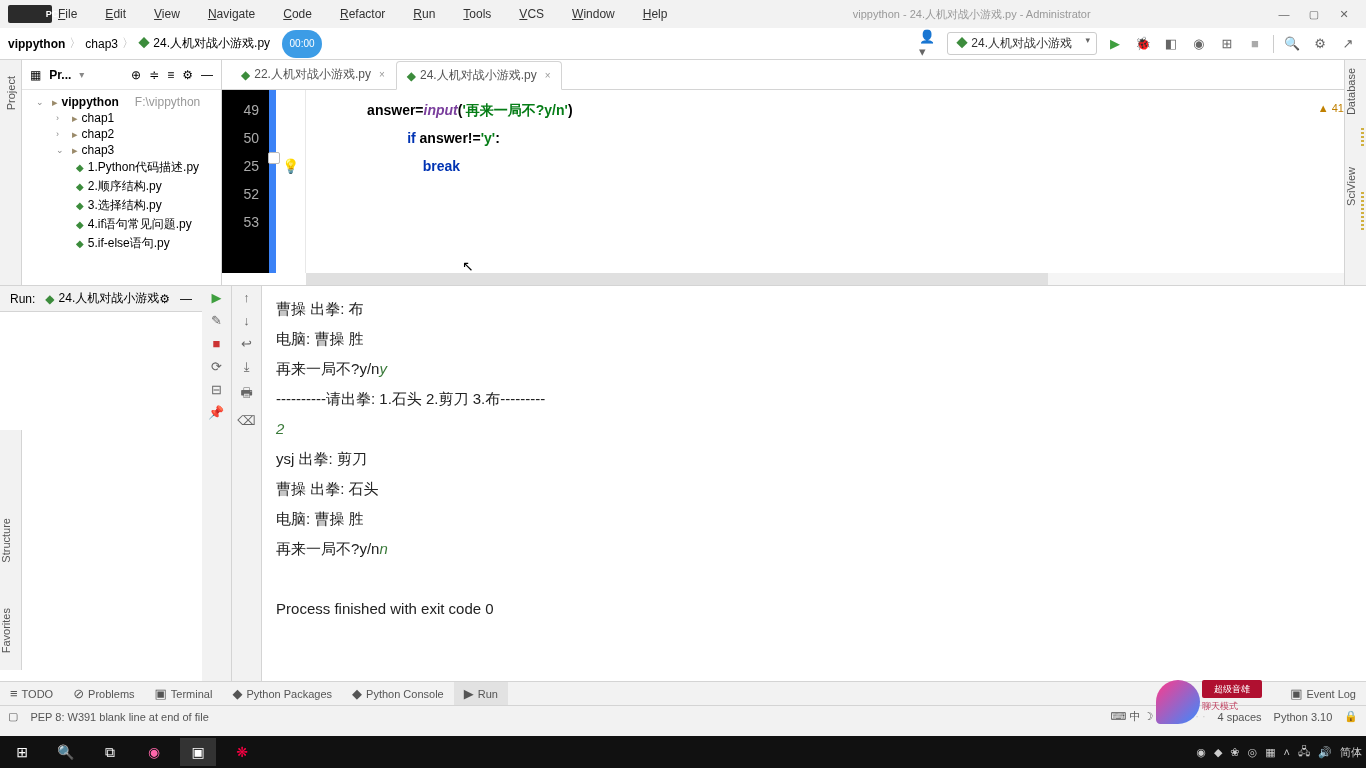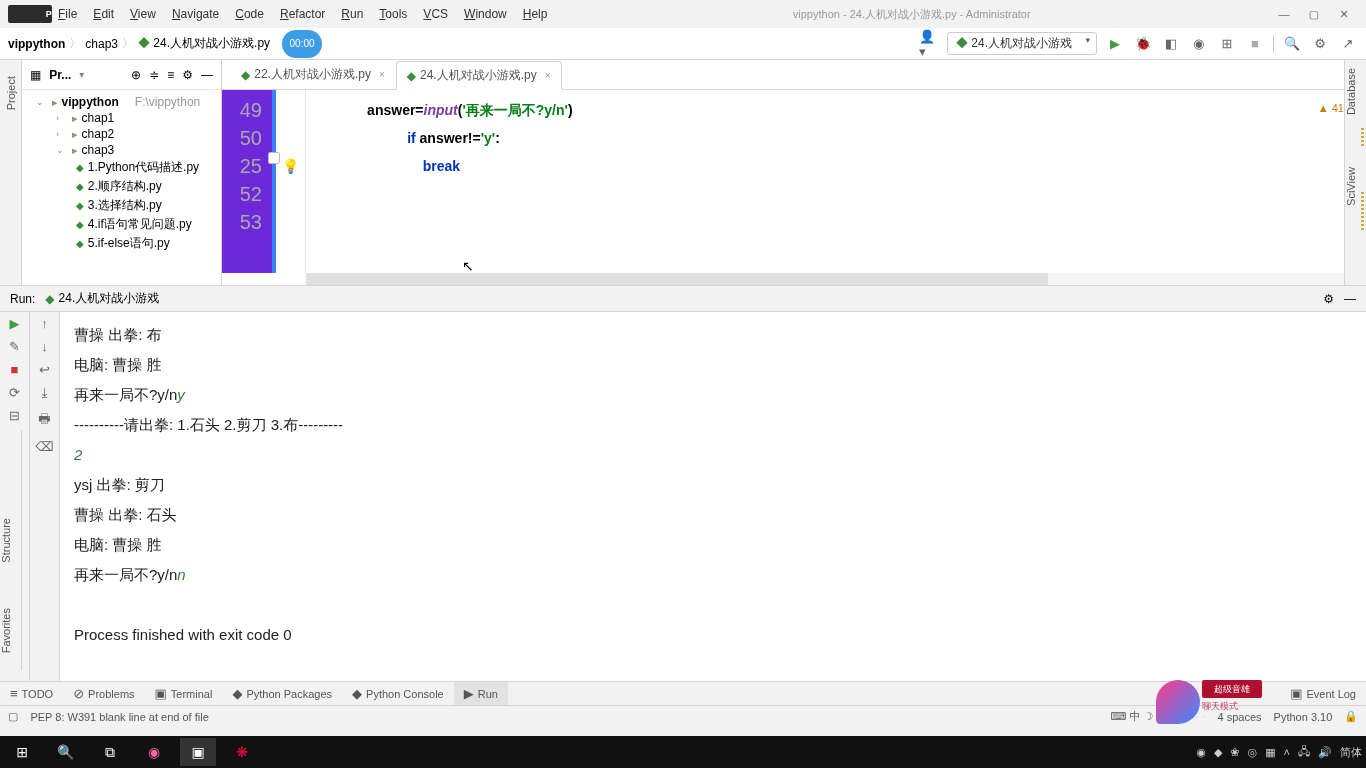--- a/index.html
+++ b/index.html
@@ -1,19 +1,19 @@
 <!DOCTYPE html>
 <html><head>
 <meta charset="utf-8">
 <style>
 * { margin:0; padding:0; box-sizing:border-box; font-family:"Segoe UI",Arial,sans-serif; }
 body { width:1366px; height:768px; background:#f2f2f2; overflow:hidden; position:relative; }
 .titlebar { height:28px; background:#f2f2f2; display:flex; align-items:center; padding:0 8px; font-size:12px; }
 .app-icon { width:18px; height:18px; background:#2b2b2b; color:#fff; font-size:9px; font-weight:bold; display:flex; align-items:center; justify-content:center; border-radius:2px;padding-left:44px; }
-.menubar { display:flex; gap:4px; }
+.menubar { display:flex; gap:16px; }
 .menubar span { padding:2px 6px; color:#333; cursor:pointer; }
 .menubar span u { text-decoration:underline; }
 .window-title { flex:1; text-align:center; color:#999; font-size:11px; }
 .win-controls { display:flex; gap:2px; }
 .win-btn { width:28px; height:22px; display:flex; align-items:center; justify-content:center; color:#666; font-size:11px; }
 .navbar { height:32px; background:#fff; border-bottom:1px solid #d4d4d4; display:flex; align-items:center; padding:0 8px; }
 .breadcrumb { display:flex; align-items:center; gap:2px; font-size:12px; }
 .breadcrumb .sep { color:#aaa; margin:0 2px; }
 .timer { width:40px; height:28px; background:#3c9ce6; color:#fff; border-radius:14px; display:flex; align-items:center; justify-content:center; font-size:10px; margin-left:12px; }
 .nav-right { margin-left:auto; display:flex; align-items:center; gap:8px; font-size:12px; }
@@ -37,39 +37,39 @@
 .tree-item.l1 { padding-left:14px; }
 .tree-item.l2 { padding-left:34px; }
 .tree-item.l3 { padding-left:54px; }
 .tree-path { color:#999; margin-left:12px; }
 .editor-area { flex:1; background:#fff; display:flex; flex-direction:column; }
 .tabs { height:30px; border-bottom:1px solid #d4d4d4; display:flex; align-items:flex-end; padding-left:8px; }
 .tab { padding:5px 10px; font-size:12px; color:#555; border:1px solid transparent; display:flex; align-items:center; gap:4px; border-radius:4px 4px 0 0; }
 .tab.active { background:#fff; border:1px solid #d4d4d4; border-bottom:1px solid #fff; margin-bottom:-1px; }
 .tab .close { color:#999; font-size:10px; margin-left:4px; }
 .editor-body { flex:1; display:flex; position:relative; }
-.gutter { width:54px; background:#6d28d9; text-align:right; padding:6px 10px 0 0; font-family:Consolas,monospace; font-size:20px; color:#aaa; line-height:28px; border-right:4px solid #3b82f6; }
+.gutter { width:54px; background:#000000; text-align:right; padding:6px 10px 0 0; font-family:Consolas,monospace; font-size:14px; color:#aaa; line-height:28px; border-right:7px solid #3b82f6; }
 .gutter2 { width:30px; border-right:1px solid #e8e8e8; position:relative; }
 .bulb { position:absolute; top:68px; left:6px; color:#d9a000; font-size:14px; }
 .fold-mark { position:absolute; top:62px; left:-8px; width:12px; height:12px; border:1px solid #bbb; border-radius:2px; background:#fff; }
 .code { flex:1; font-family:Consolas,monospace; font-size:14px; line-height:28px; padding:6px 0 0 30px; position:relative; }
 .code-line { white-space:pre;font-weight:bold; }
 .code-line.hl { background:#fffae3; }
 .kw { color:#0033b3;margin-left:40px; }
 .fn { color:#7a3e9d; font-style:italic; }
 .str { color:#067d17; }
 .warn-badge { position:absolute; top:4px; right:22px; font-size:11px; color:#c08000;text-align:right; }
 .warn-badge::before { content:"▲ "; }
 .nav-arrows { position:absolute; top:4px; right:4px; font-size:11px; color:#888; }
 .hscroll { height:12px; background:#f5f5f5; margin:0 0 0 84px; position:relative; }
 .hscroll-thumb { position:absolute; left:0; width:70%; height:100%; background:#e0e0e0; }
 .right-rail { width:22px; background:#f2f2f2; border-left:1px solid #d4d4d4; position:absolute; right:0; top:60px; height:225px; }
 .right-rail .rail-text { padding-top:10px; }
 .stripe { position:absolute; right:2px; width:3px; background:repeating-linear-gradient(0deg,#d0b040,#d0b040 2px,transparent 2px,transparent 4px); }
-.run-panel { background:#fff; border-top:1px solid #d4d4d4; height:396px; display:flex; flex-direction:column; }
+.run-panel { background:#fff; border-top:1px solid #d4d4d4; height:396px; display:flex; flex-direction:row; }
 .run-header { height:26px; background:#f2f2f2; border-bottom:1px solid #d4d4d4; display:flex; align-items:center; padding:0 10px; font-size:12px; }
 .run-header .spacer { flex:1; }
 .run-body { flex:1; display:flex; }
 .run-toolbar { width:30px; background:#f2f2f2; border-right:1px solid #d4d4d4; display:flex; flex-direction:column; align-items:center; padding-top:4px; gap:8px; font-size:13px; color:#666; }
 .run-toolbar2 { width:30px; background:#f2f2f2; border-right:1px solid #d4d4d4; display:flex; flex-direction:column; align-items:center; padding-top:4px; gap:8px; font-size:13px; color:#666; }
 .console { flex:1; font-family:"NSimSun",Consolas,monospace; font-size:15px; padding:8px 14px; line-height:30px; color:#222; }
 .console .ui { font-style:italic; color:#3a7a3a; }
 .bottom-tabs { height:24px; background:#f2f2f2; border-top:1px solid #d4d4d4; display:flex; align-items:center; font-size:11px; color:#555; }
 .btab { padding:0 10px; display:flex; align-items:center; gap:4px; height:100%; }
 .btab.active { background:#e2e2e2; }

